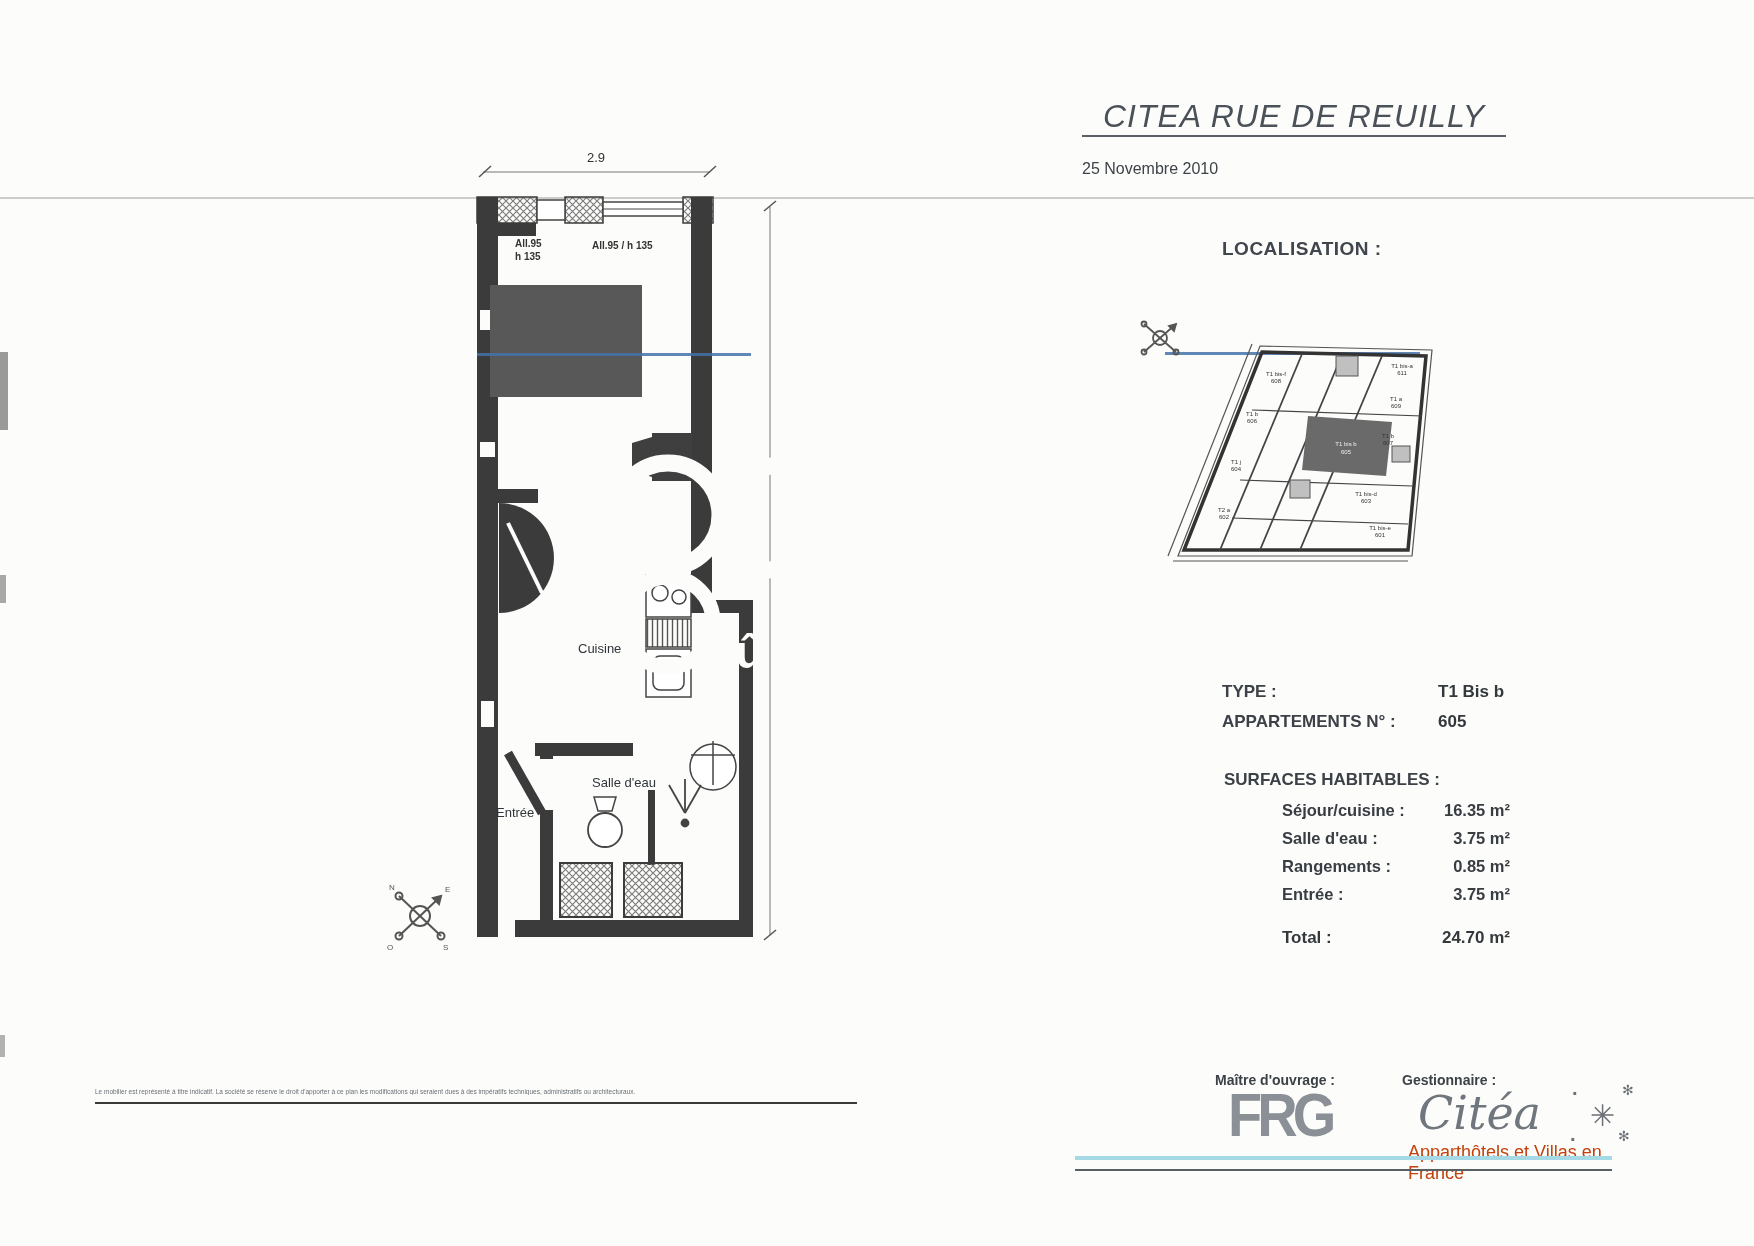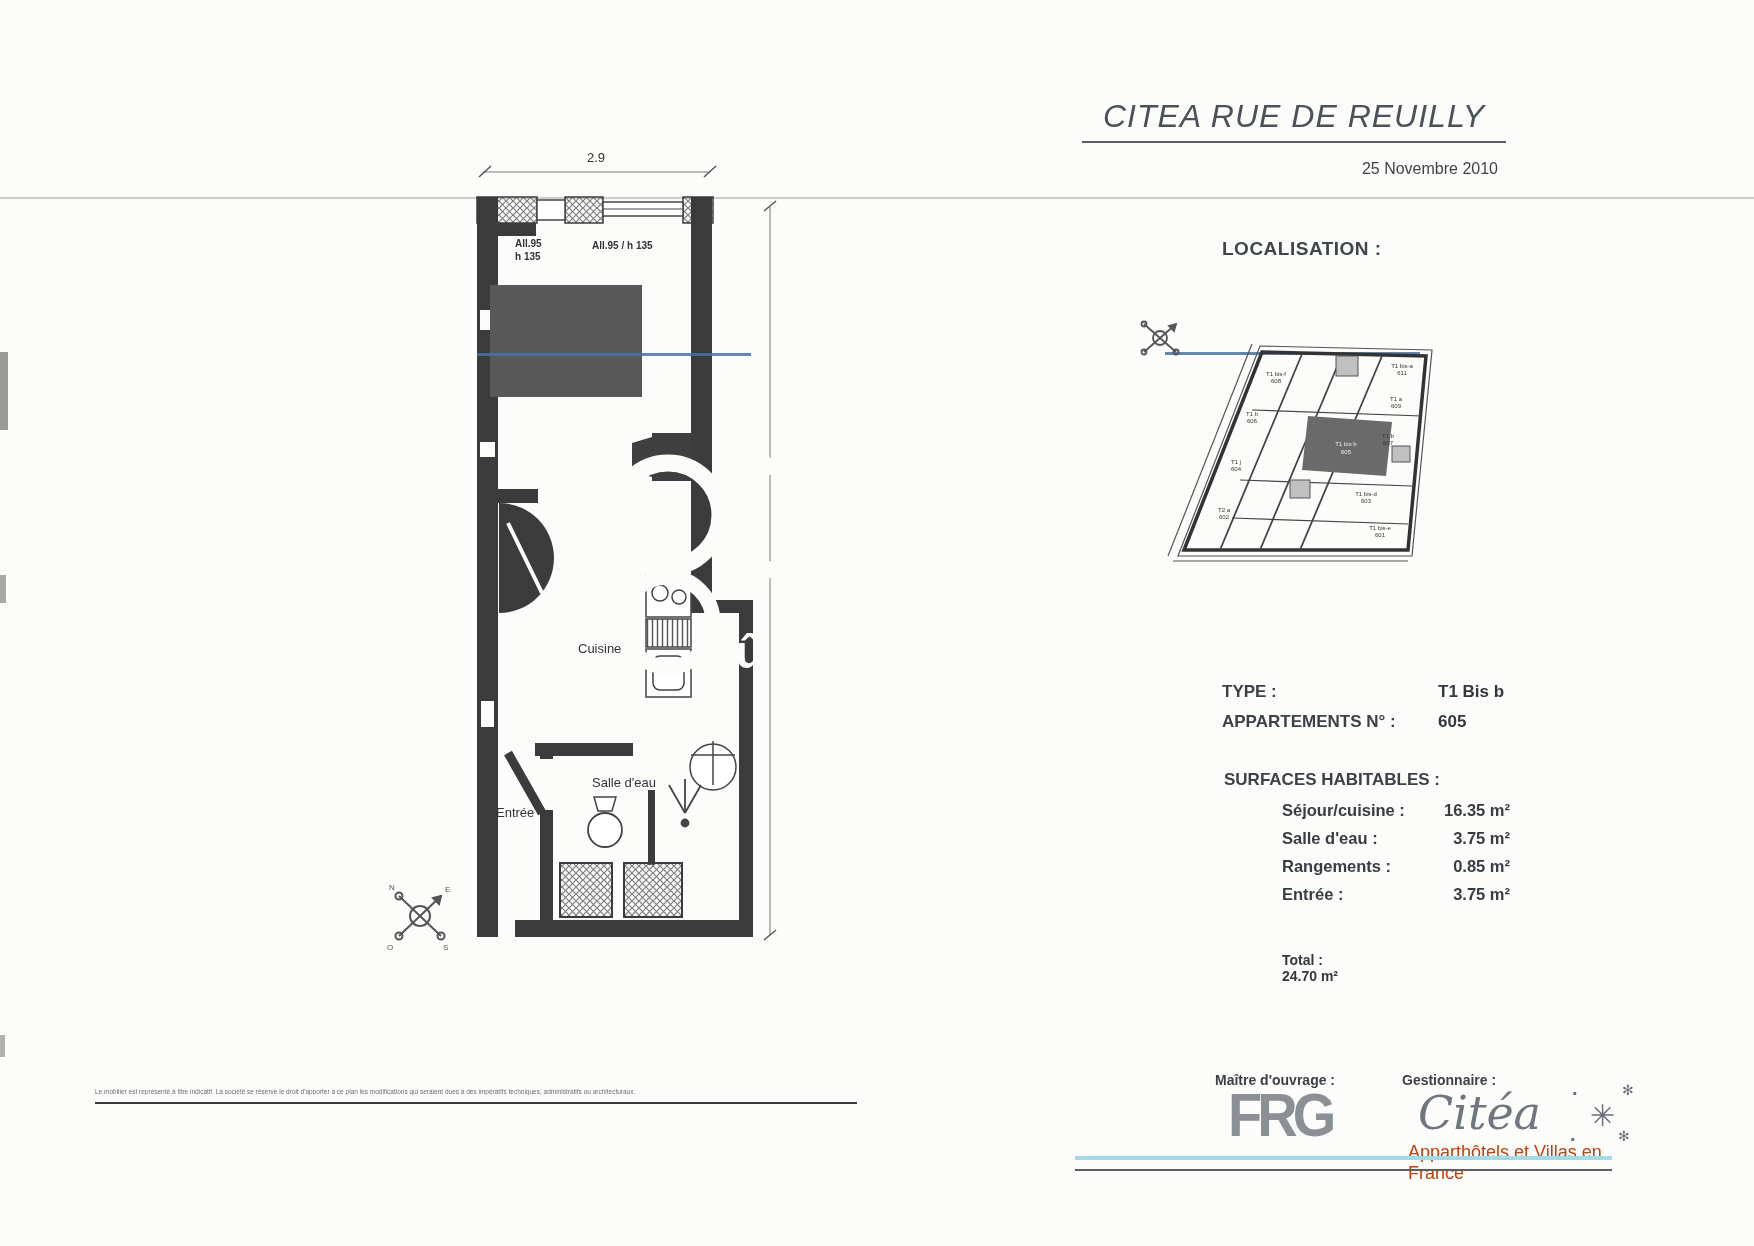--- a/index.html
+++ b/index.html
@@ -2,31 +2,31 @@
 <html><head>
 <meta charset="utf-8">
 <style>
   html,body{margin:0;padding:0;background:#e8e8e6;}
   #page{position:relative;width:1754px;height:1246px;background:#fcfcfa;overflow:hidden;
         font-family:"Liberation Sans",sans-serif;color:#3c4147;}
   .abs{position:absolute;}
   
   #title{left:1082px;top:98px;width:424px;text-align:center;font-style:italic;
          font-size:32px;letter-spacing:1px;color:#4b5158;border-bottom:2.5px solid #5a5f66;
-         padding-bottom:6px;font-weight:500;}
-  #date{left:1082px;top:160px;width:416px;text-align:right;font-size:16px;color:#3e434a;}
+         padding-bottom:0;font-weight:500;}
+  #date{left:1082px;top:160px;width:416px;font-size:16px;color:#3e434a;}
   #localisation{left:1222px;top:238px;font-size:19px;font-weight:bold;letter-spacing:.5px;color:#40464d;}
   
   .lbl{font-size:17px;font-weight:bold;color:#3c4147;}
   .val{font-size:17px;color:#33383d;}
   #surf-head{left:1224px;top:770px;font-size:17px;font-weight:bold;}
   #surf-rows{left:1282px;top:796px;width:228px;}
   .srow{display:flex;justify-content:space-between;font-size:16.5px;line-height:28px;font-weight:bold;color:#383d43;}
-  #total-row{left:1282px;top:952px;width:228px;display:flex;justify-content:space-between;
-             font-size:14px;font-weight:bold;color:#33383d;flex-direction:column;}
+  #total-row{left:1282px;top:928px;width:228px;display:flex;justify-content:space-between;
+             font-size:17px;font-weight:bold;color:#33383d;}
   
   .foot-lbl{font-size:14px;font-weight:bold;color:#3c4147;text-align:center;}
   #frg{left:1228px;top:1082px;font-size:56px;font-weight:bold;letter-spacing:-5px;
        color:#8a9096;transform:scaleY(1.08);}
   #citea{left:1418px;top:1086px;font-family:"DejaVu Serif",serif;font-style:italic;
          font-size:46px;color:#70767d;}
   #tagline{left:1408px;top:1142px;width:240px;font-size:18px;font-weight:normal;color:#c2410c;}
   .line{position:absolute;}
   #disclaimer{left:95px;top:1088px;width:765px;font-size:6.5px;color:#6a6f74;
               white-space:nowrap;overflow:hidden;}

